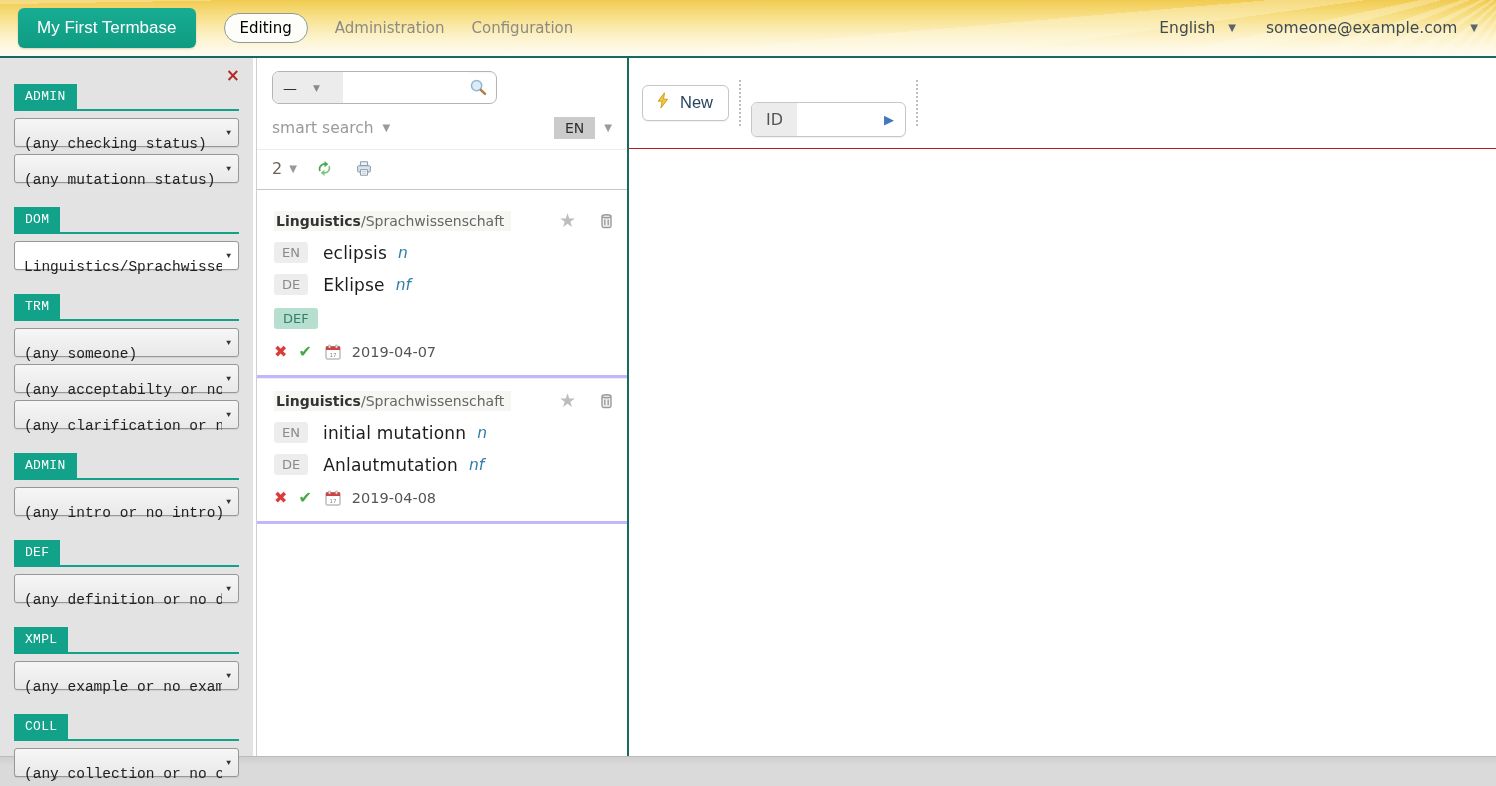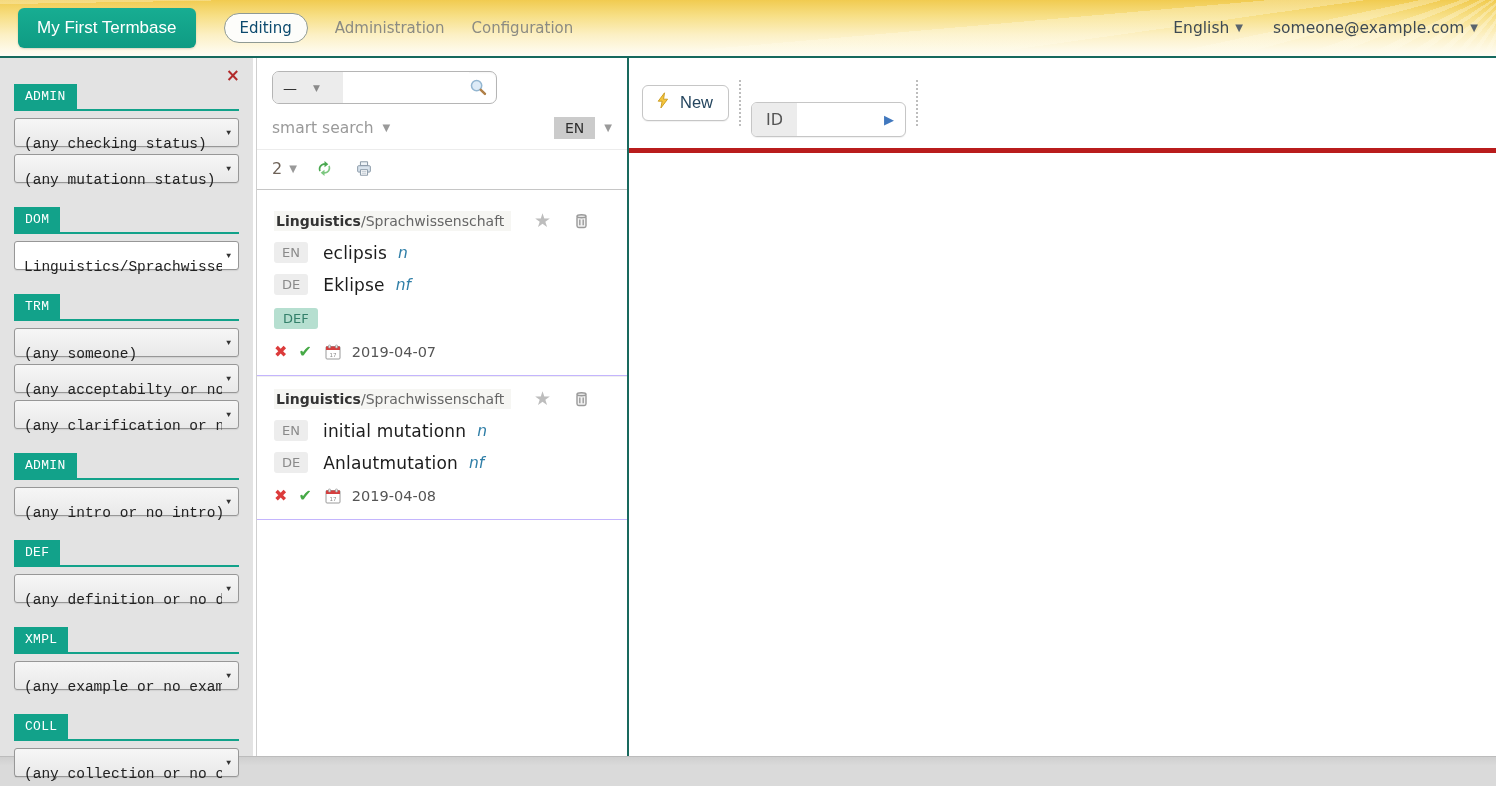--- a/index.html
+++ b/index.html
@@ -24,25 +24,25 @@
   }
   .app-title-btn {
     position:relative; z-index:1;
     background: linear-gradient(180deg,#17ad92,#0f9b83);
     color:#fff; font-size:17px; padding:10px 19px; border:none;
     border-radius:6px; cursor:pointer; box-shadow:0 1px 2px rgba(0,0,0,.15);
   }
   .nav { position:relative; z-index:1; display:flex; align-items:center; gap:27px; margin-left:28px; }
   .nav-item { color:#8b8b83; font-size:15px; cursor:pointer; }
   .nav-item.active {
-    color:#0c4a6e; background:#fdfdfa;
+    color:#000000; background:#fdfdfa;
     border:1px solid #8f9a94; border-radius:15px; padding:5px 15px;
   }
   .header-right { position:relative; z-index:1; margin-left:auto; display:flex; align-items:center; gap:30px; }
-  .hr-item { display:flex; align-items:center; gap:6px; color:#3e4a54; font-size:15.5px; cursor:pointer; }
+  .hr-item { display:flex; align-items:center; gap:13px; color:#3e4a54; font-size:15.5px; cursor:pointer; }
   .caret { font-size:10px; color:#5a646d; line-height:1; }
 
   
   .main { display:flex; height:698px; }
 
   
   .sidebar { width:253px; background:#e3e3e3; position:relative; padding-top:26px; flex:none; }
   .close-x { position:absolute; top:9px; right:13px; color:#b22a2a; font-size:17px; font-weight:bold; cursor:pointer; line-height:1; }
   .f-section { margin:0 14px 24px 14px;font-family:Liberation Mono, monospace; }
   .sec-head { border-bottom:2px solid #12a28a; line-height:0; }
@@ -84,21 +84,21 @@
   .div-light { border-top:1px solid #ececec; margin-top:10px; }
   .count-row { padding:9px 15px 11px 15px; display:flex; align-items:center; }
   .count-num { font-size:16px; color:#6e6258; cursor:pointer; }
   .count-row .caret { color:#999; margin-left:7px; cursor:pointer; }
   .icon-btn { display:flex; align-items:center; cursor:pointer; }
   .refresh-btn { margin-left:18px; }
   .print-btn { margin-left:20px; }
   .div-strong { border-top:1px solid #c6c6c6; }
 
   .entry-list { flex:1; overflow:hidden; padding-top:9px; }
-  .entry-card { border-top:1px solid #efefef; border-bottom:1px solid #c4b5fd; padding:12px 25px 15px 17px; cursor:pointer; }
+  .entry-card { border-top:1px solid #efefef; border-bottom:3px solid #c4b5fd; padding:12px 0 15px 17px; cursor:pointer; }
   .entry-card:first-child { border-top:none; }
   .entry-head { display:flex; align-items:flex-start; }
   .entry-title { background:#f6f6f3; padding:2px 7px 2px 2px; font-size:14px; color:#666; white-space:nowrap; }
   .entry-title b { color:#333; }
   .entry-icons { margin-left:auto; display:flex; align-items:center; gap:23px; padding-right:13px; }
   .star { color:#bdbdbd; font-size:19px; line-height:1; cursor:pointer; text-shadow:0 1px 0 #fff; }
 
   .term-row { display:flex; align-items:center; margin-top:11px; }
   .lang-tag { background:#ededed; color:#8a8a8a; font-size:13px; padding:3px 8px; border-radius:3px; min-width:33px; text-align:center; }
   .term-text { font-weight:normal; font-size:17px; color:#1c1c1c; margin-left:15px; letter-spacing:.2px; }
@@ -110,21 +110,21 @@
   .estatus-row { margin-top:15px; display:flex; align-items:center; }
   .reject-icon { color:#dc3b3b; font-size:16px; font-weight:bold; cursor:pointer; line-height:1; }
   .approve-icon { color:#46a946; font-size:16px; margin-left:11px; cursor:pointer; line-height:1; }
   .cal-icon { margin-left:13px; display:flex; cursor:pointer; }
   .entry-date { margin-left:11px; color:#555; font-size:14.5px; }
 
   .vteal { width:2px; background:#19695e; flex:none; }
 
   
   .editor { flex:1; background:#fff; display:flex; flex-direction:column; }
-  .editor-toolbar { display:flex; align-items:center; padding:11px 0 11px 13px; border-bottom:5px solid #b91c1c; }
+  .editor-toolbar { display:flex; align-items:center; padding:11px 0 11px 13px; border-bottom:1px solid #b91c1c; }
   .new-btn {
     display:flex; align-items:center; gap:9px; background:#fff;
     border:1px solid #c6c6c6; border-radius:6px; padding:6px 15px 7px 12px;
     font-size:16.5px; color:#24455e; cursor:pointer; box-shadow:0 1px 1px rgba(0,0,0,.06);
   }
   .tb-sep { border-left:2px dotted #bdbdbd; height:46px; margin:0 10px; }
   .id-group { display:flex; align-items:center; height:35px; border:1px solid #c6c6c6; border-radius:6px; background:#fff; overflow:hidden; box-shadow:0 1px 1px rgba(0,0,0,.06);margin-top:33px; }
   .id-label { background:#ececec; color:#555; font-size:16px; padding:0 14px; height:100%; display:flex; align-items:center; }
   .id-input { width:84px; border:none; outline:none; height:100%; font-size:15px; padding:0 7px; }
   .play-btn { color:#4178be; font-size:13px; margin:0 11px 0 3px; cursor:pointer; line-height:1; }

